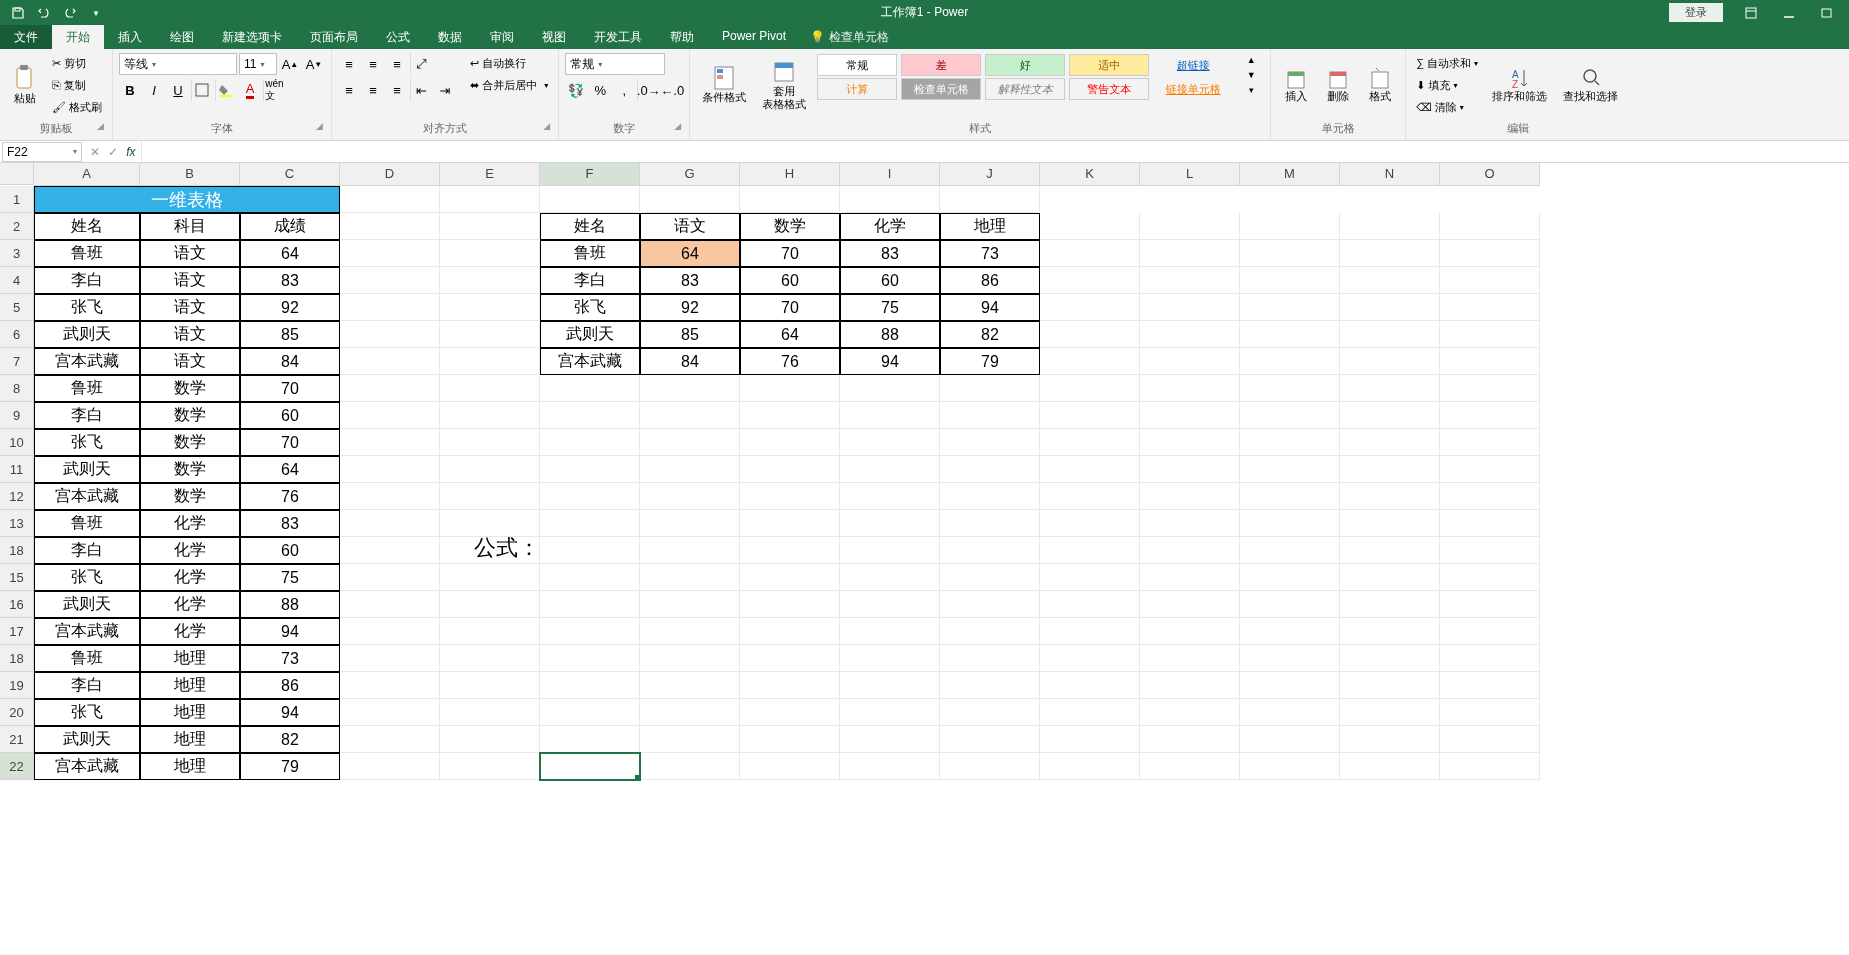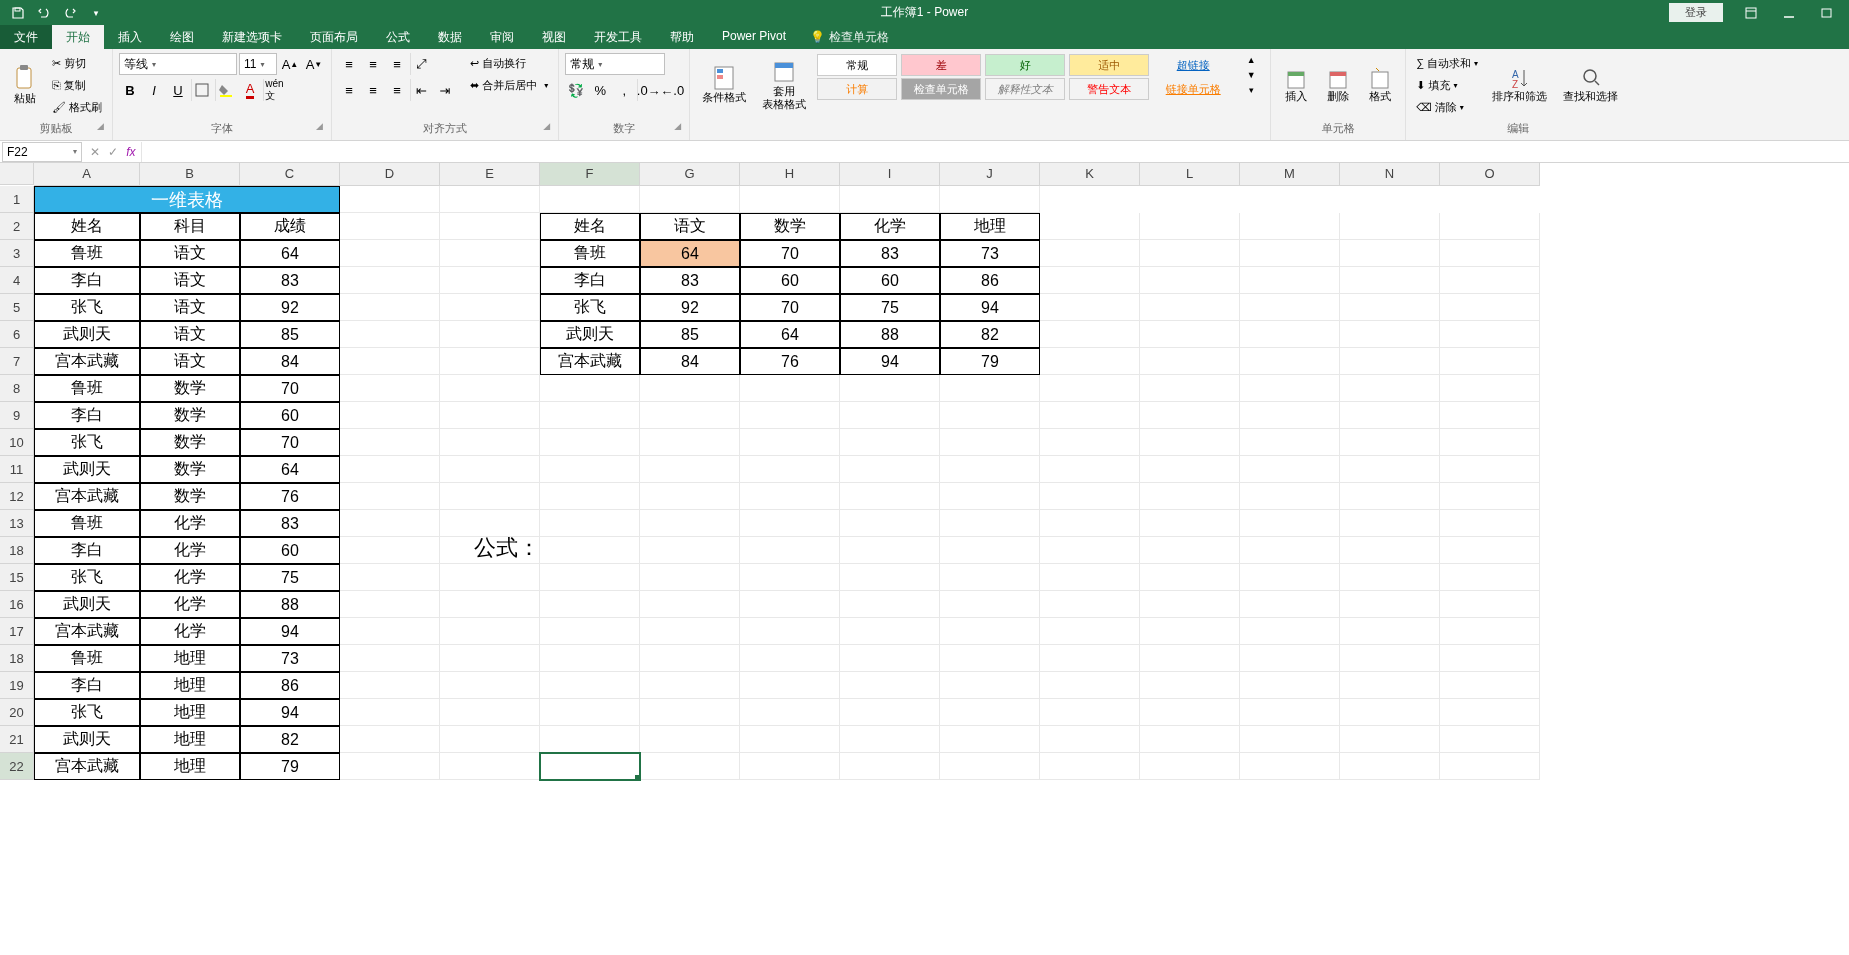--- a/index.html
+++ b/index.html
@@ -283,20 +283,21 @@
           <div class="cellstyle" style="color:#ff0000">警告文本</div>
           <div class="cellstyle" style="color:#fa7d00;text-decoration:underline;border:none">链接单元格</div>
         </div>
       </div>
       <div class="vstack" style="justify-content:center;gap:1px;padding:0 2px">
         <div class="ibtn" style="height:14px;font-size:9px">▲</div>
         <div class="ibtn" style="height:14px;font-size:9px">▼</div>
         <div class="ibtn" style="height:14px;font-size:9px">▾</div>
       </div>
     </div>
+    <div class="rlabel"><span>样式</span></div>
   </div>
 
   <div class="rgroup">
     <div class="rbody">
       <div class="bigbtn">
           <svg width="20" height="24">
             <rect x="2" y="6" width="16" height="16" fill="#fff" stroke="#888"></rect>
             <rect x="2" y="6" width="16" height="4" fill="#6a6"></rect>
           </svg>
           <span>插入</span>
@@ -359,21 +360,21 @@
 </div>
 
 <div class="fbar">
   <div class="namebox">
       <span>F22</span>
       <span class="arr">▾</span>
     </div>
   <div class="fxbtns">
     <span>✕</span>
     <span>✓</span>
-    <span style="font-style:italic;color:#a21caf">fx</span>
+    <span style="font-style:italic;color:#14532d">fx</span>
   </div>
   <div class="fxinput"></div>
 </div>
 
 <div class="gridwrap" style="position:relative;flex-direction:column">
   <div style="display:flex">
     <div class="corner"></div>
     <div class="colheads" id="colheads">
         <div class="ch" style="width: 106px;">A</div>
         <div class="ch" style="width: 100px;">B</div>

